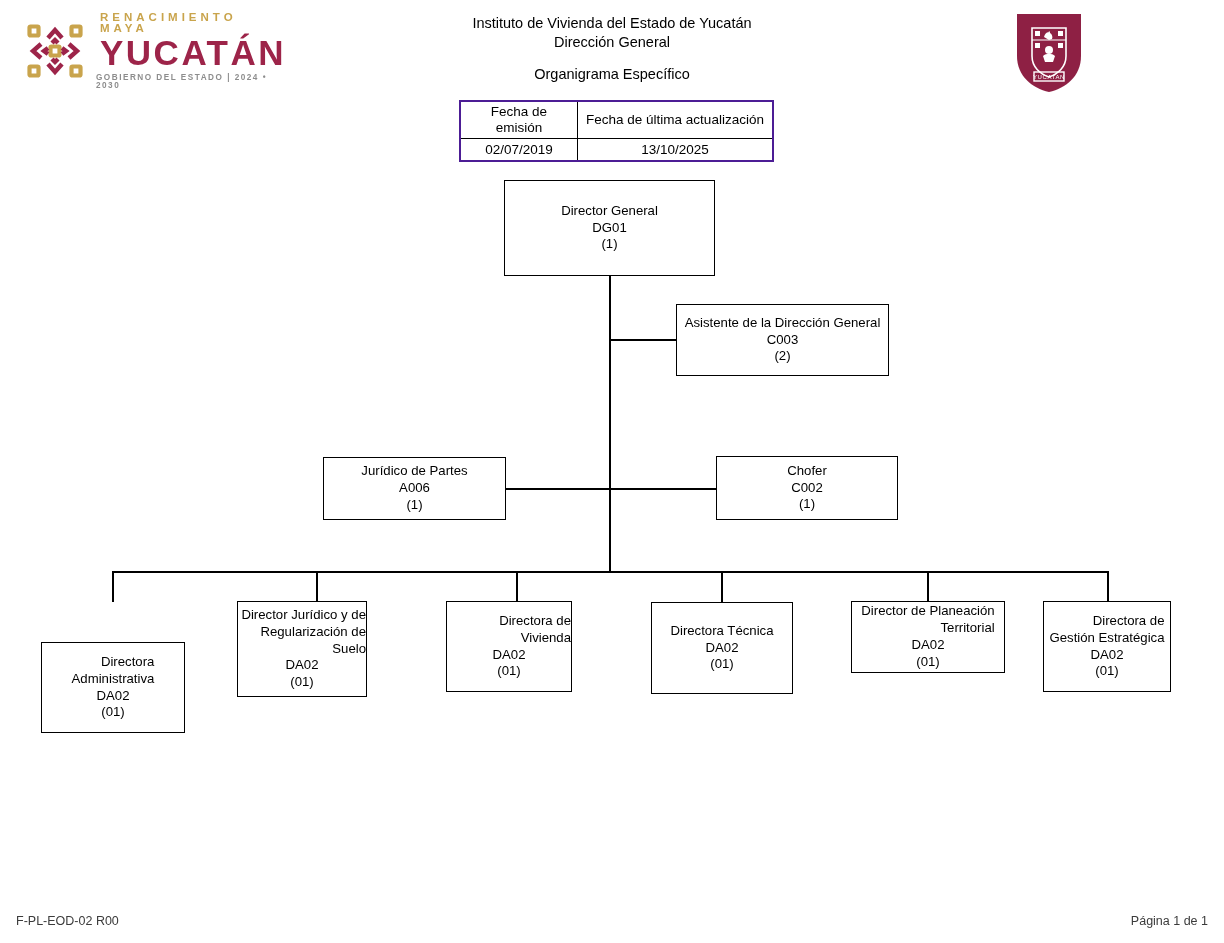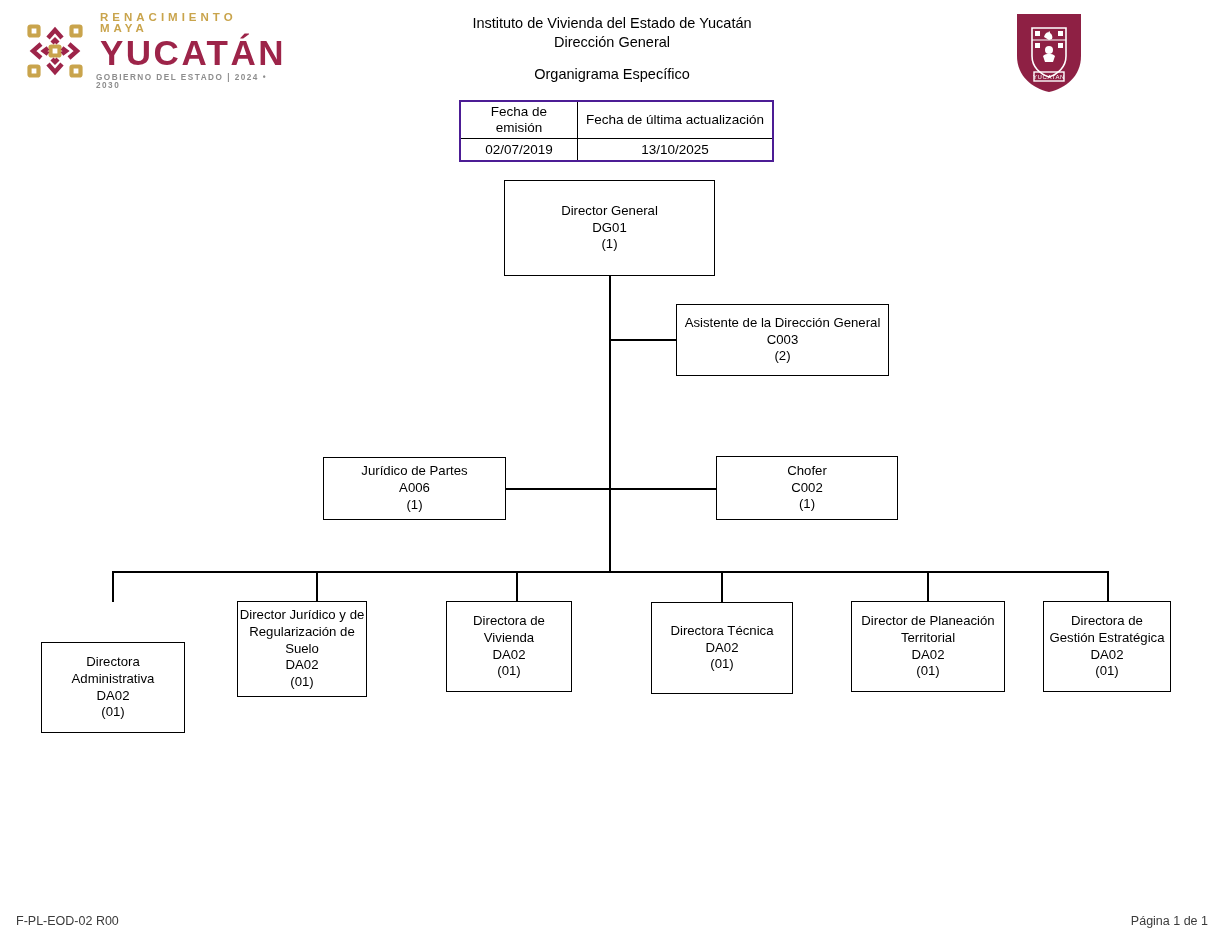--- a/index.html
+++ b/index.html
@@ -114,21 +114,21 @@
   
   .node {
     position: absolute;
     border: 1.6px solid #000;
     background: #ffffff;
     box-sizing: border-box;
     display: flex;
     flex-direction: column;
     align-items: center;
     justify-content: center;
-    text-align: center;
+    text-align: right;
     font-size: 13.2px;
     line-height: 1.28;
     z-index: 3;
   }
   .node .title { white-space: pre-line; }
   .node .code  { }
   .node .count { }
 
   
   .ln {
@@ -280,21 +280,21 @@
     <div class="code">DA02</div>
     <div class="count">(01)</div>
   </div>
 
   <div class="node" style="left:651px; top:602px; width:142px; height:92px;">
     <div class="title">Directora Técnica</div>
     <div class="code">DA02</div>
     <div class="count">(01)</div>
   </div>
 
-  <div class="node" style="left:851px; top:601px; width:154px; height:91px;">
+  <div class="node" style="left:851px; top:601px; width:154px; height:72px;">
     <div class="title">Director de Planeación
 Territorial</div>
     <div class="code">DA02</div>
     <div class="count">(01)</div>
   </div>
 
   <div class="node" style="left:1043px; top:601px; width:128px; height:91px;">
     <div class="title">Directora de
 Gestión Estratégica</div>
     <div class="code">DA02</div>

